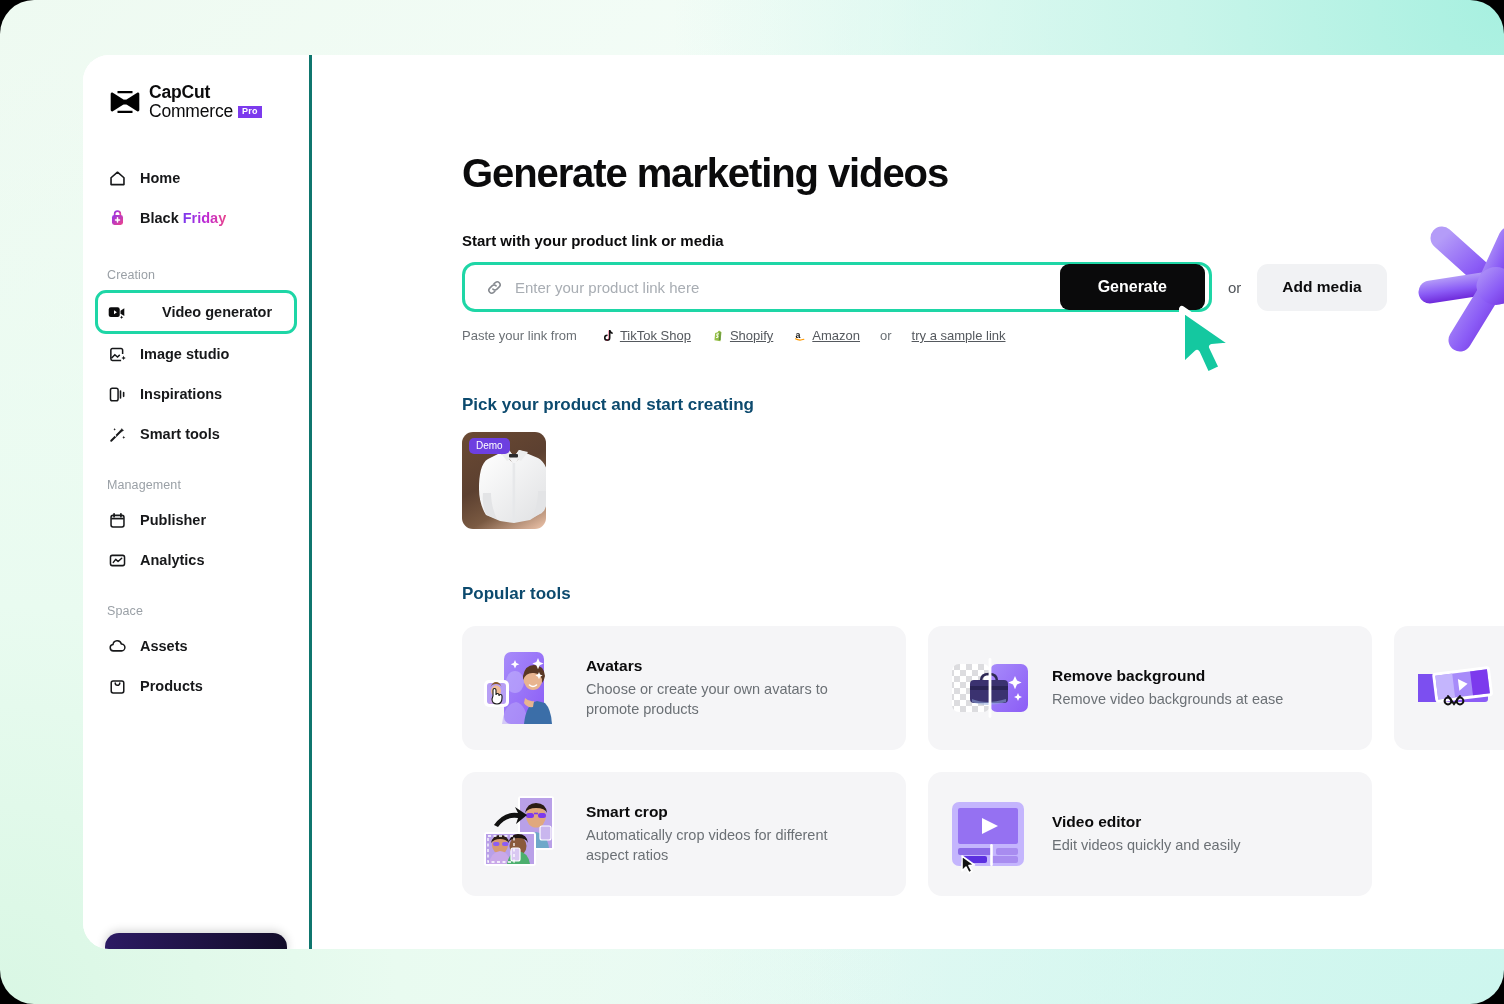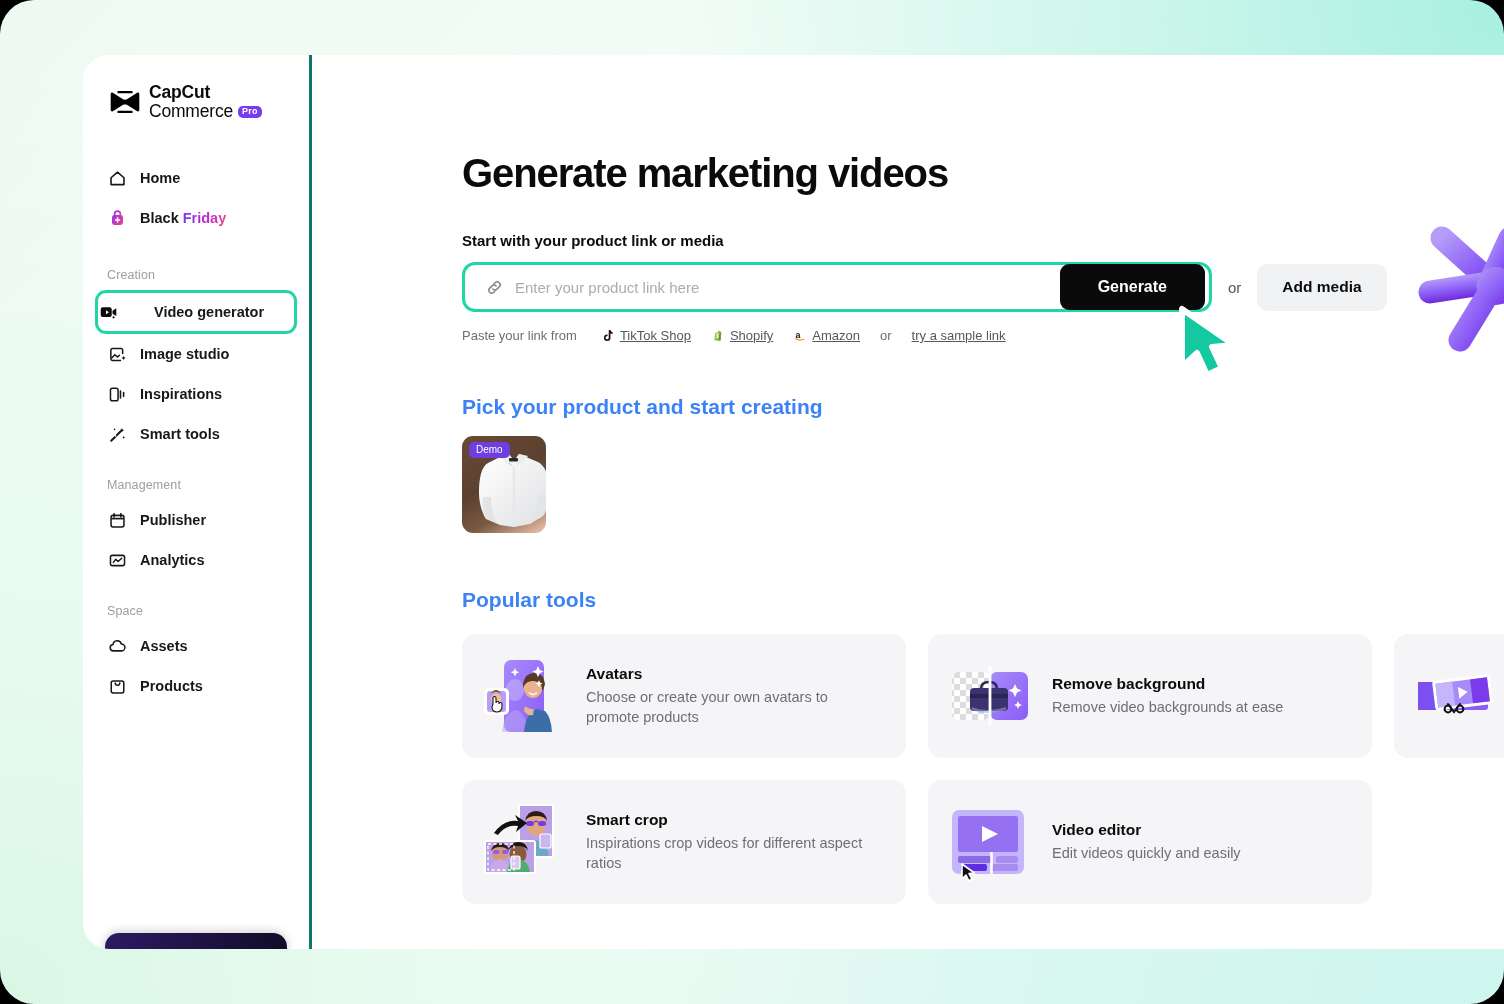--- a/index.html
+++ b/index.html
@@ -48,38 +48,38 @@
   .logo {
     display: flex; align-items: center; gap: 9px;
     padding: 28px 0 0 27px;
   }
   .logo-mark { width: 30px; height: 26px; flex: 0 0 30px; }
   .logo-text { line-height: 1.06; }
   .logo-l1 { font-size: 17.5px; font-weight: 700; color: #0b0b0c; letter-spacing: -0.2px; }
   .logo-l2 { font-size: 17.5px; font-weight: 400; color: #0b0b0c; letter-spacing: -0.2px; display:flex; align-items:center; gap:5px; }
   .pro-badge {
     background: #7c3aed; color: #fff; font-size: 9px; font-weight: 700;
-    border-radius: 5px; padding: 1px 4px 2px; letter-spacing: .2px;
+    border-radius: 0; padding: 1px 4px 2px; letter-spacing: .2px;
     position: relative; top: 1px;
   }
 
   .nav { margin-top: 38px; }
   .nav-item {
     display: flex; align-items: center; gap: 13px;
     height: 40px; margin: 0 14px; padding: 0 10px;
     border-radius: 9px; cursor: pointer;
     font-size: 14.5px; font-weight: 600; color: #17181a;
     position: relative;
   }
   .nav-item .ico { width: 20px; height: 20px; flex: 0 0 20px; display:flex; align-items:center; justify-content:center; }
   .nav-item.highlight {
     border: 3px solid #1ed6a6;
     height: 44px;
     margin: 0 12px;
-    padding: 0 0;
+    padding: 0 8px;
     border-radius: 11px;
     gap: 36px;
   }
   .nav-section {
     font-size: 12.5px; color: #9aa0a6; font-weight: 400;
     padding: 0 0 0 24px; margin: 24px 0 8px;
     letter-spacing: .1px;
   }
   .nav-section.first { margin-top: 30px; }
   .friday-grad {
@@ -148,21 +148,21 @@
     margin-top: 16px; font-size: 13px; color: #6b7075;
   }
   .paste-row .lbl { margin-right: 4px; }
   .src { display: inline-flex; align-items: center; gap: 5px; }
   .src a { color: #55595e; text-decoration: underline; cursor: pointer; }
   .src .si { width: 14px; height: 14px; flex: 0 0 14px; display:flex; align-items:center; justify-content:center; }
   .sample { color: #55595e; text-decoration: underline; cursor: pointer; }
   .or2 { color: #6b7075; }
 
   
-  .sec-title { font-size: 21px; font-weight: 700; color: #3b82f6; }
+  .sec-title { font-size: 17px; font-weight: 700; color: #0c4a6e; }
   .sec-pick { margin-top: 52px; }
   .product-card {
     margin-top: 17px; width: 84px; height: 97px;
     border-radius: 11px; overflow: hidden; position: relative; cursor: pointer;
     background: linear-gradient(150deg,#6b4a33 0%, #5c4030 45%, #7a5a42 70%, #f0c6ad 100%);
   }
   .demo-badge {
     position: absolute; left: 7px; top: 6px; z-index: 3;
     background: #6d3fe0; color: #fff; font-size: 10px; font-weight: 500;
     border-radius: 5px; padding: 2px 7px 3px;
@@ -573,21 +573,21 @@
                   <path d="M26 51 q3-9 10-9 q9 0 10 9 q-2-5-10-5 q-7 0-10 5z" fill="#1d1410"></path>
                   <path d="M25 72 q2-12 11-13 q10 1 12 13z" fill="#4caf6e"></path>
                   <rect x="29" y="56" width="9" height="13" rx="2" fill="#d9c8f2" stroke="#fff" stroke-width="1.2"></rect>
                   <rect x="6" y="44" width="26" height="26" fill="none" stroke="#fff" stroke-width="1.3" stroke-dasharray="3 2.5"></rect>
                 </g>
                 <path d="M12 33 q10-14 24-12 l-3-6 12 8 -11 9 2-6 q-12-2-20 9z" fill="#111"></path>
               </svg>
             </div>
             <div class="tool-text">
               <div class="tool-title">Smart crop</div>
-              <div class="tool-desc">Inspirations crop videos for different aspect ratios</div>
+              <div class="tool-desc">Automatically crop videos for different aspect ratios</div>
             </div>
           </div>
 
           <div class="tool-card">
             <div class="tool-thumb">
               <svg viewBox="0 0 84 84" width="84" height="84">
                 <rect x="4" y="10" width="72" height="64" rx="7" fill="#c4b5fd"></rect>
                 <rect x="10" y="16" width="60" height="36" rx="2" fill="#9571f2"></rect>
                 <path d="M34 26 L50 34 L34 42 Z" fill="#fff"></path>
                 <rect x="10" y="56" width="34" height="7" rx="2" fill="#8b6ae8"></rect>

